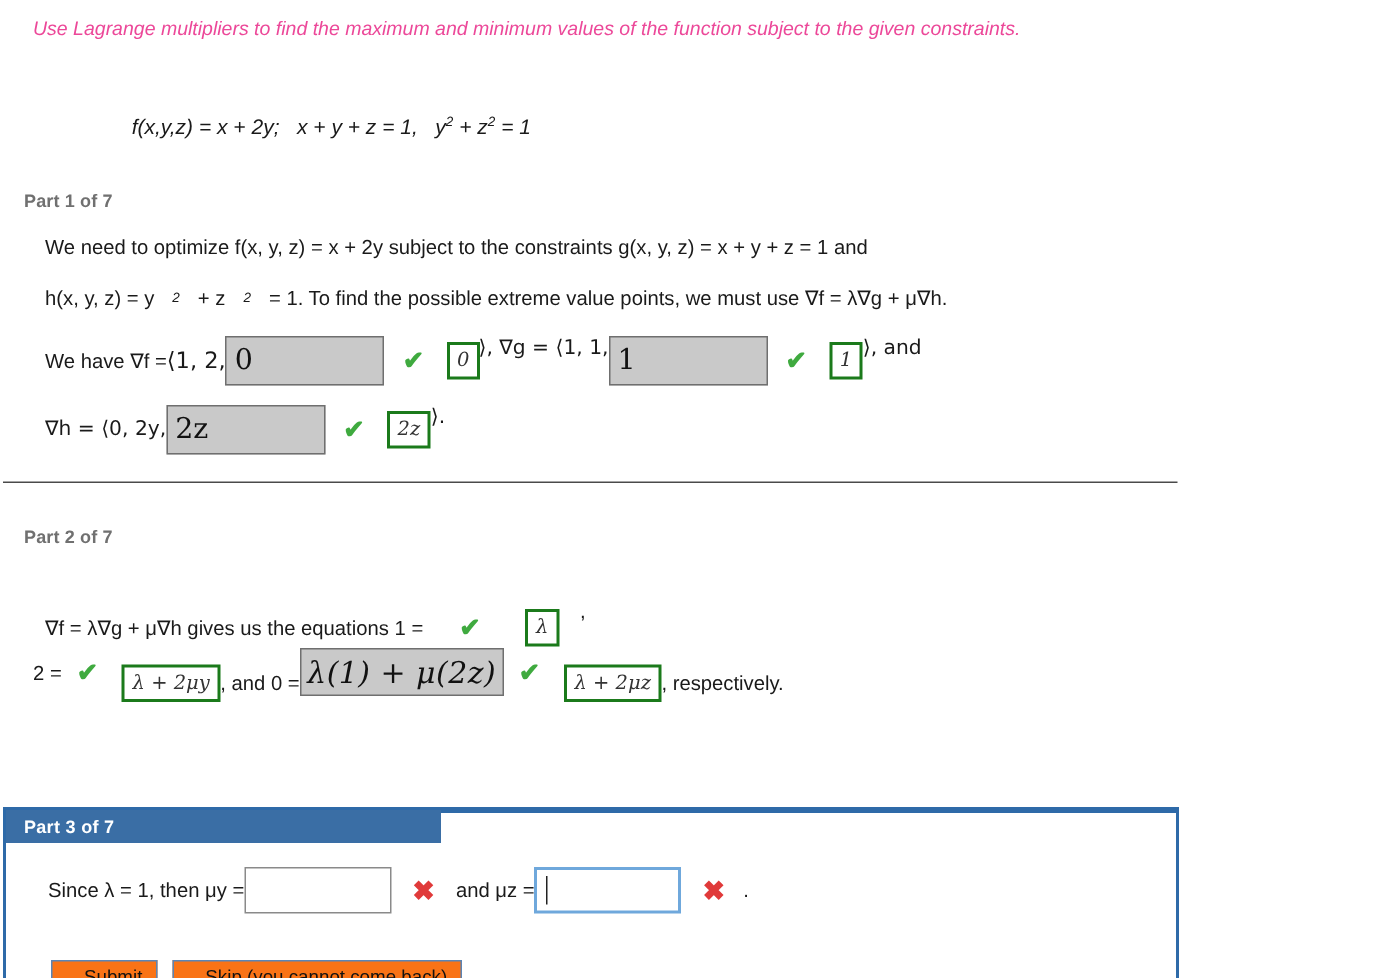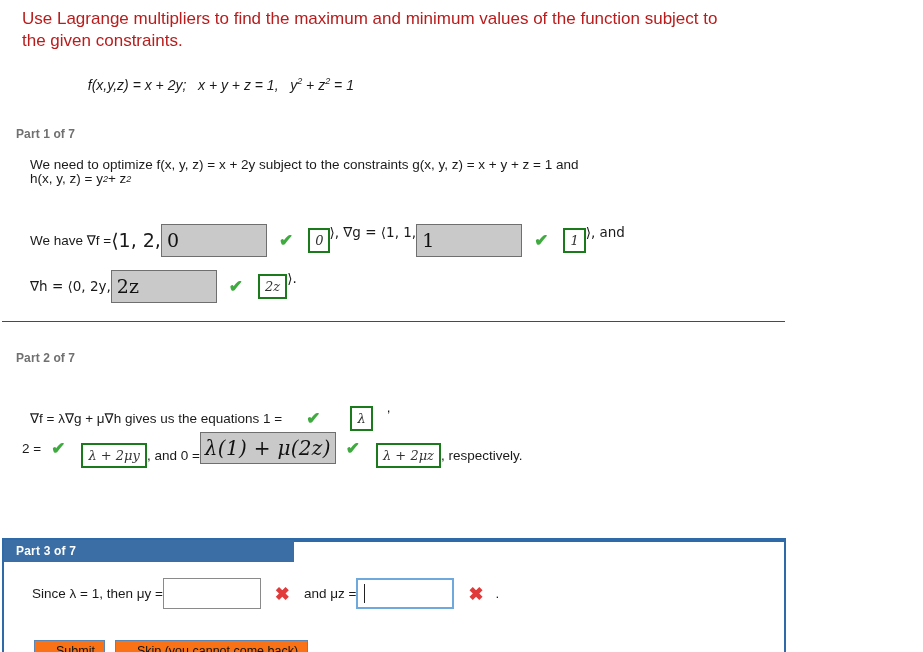--- a/index.html
+++ b/index.html
@@ -16,23 +16,24 @@
     position: relative;
     overflow: hidden;
   }
 
   
   .prompt {
     position: absolute;
     left: 22px;
     top: 8px;
     width: 700px;
-    font-size: 17px;
+    font-size: 13px;
     line-height: 22px;
-    color: #b91c1c;
+    color: #ec4899;
+    font-style: italic;
   }
   .formula-line {
     position: absolute;
     left: 80px;
     top: 60px;
     font-size: 14px;
     font-style: italic;
     white-space: pre;
   }
   .formula-line .up { font-style: normal; }
@@ -205,30 +206,31 @@
 <div class="formula-line">
   <span>f(x,y,z) = x + 2y;</span><span class="up">   </span><span>x + y + z = 1,</span><span class="up">   </span><span>y</span><sup>2</sup><span> + z</span><sup>2</sup><span> = 1</span>
 </div>
 
 <div class="part-label" style="left:16px; top:127px;text-align:center;">Part 1 of 7</div>
 
 <div class="row" style="left:30px; top:157px;">
   <span class="txt">We need to optimize  f(x, y, z) = x + 2y  subject to the constraints  g(x, y, z) = x + y + z = 1  and</span>
 </div>
 
-<div class="row" style="left:30px; top:171px;">
+<div class="row" style="left:30px; top:190px;gap:12px;">
   <span class="txt">h(x, y, z) = y</span>
     <sup>2</sup>
     <span class="txt"> + z</span>
     <sup>2</sup>
+    <span class="txt"> = 1.  To find the possible extreme value points, we must use  ∇f = λ∇g + μ∇h.</span>
 </div>
 
 <div class="row" style="left:30px; top:222px; height:36px;">
   <span class="txt">We have  ∇f = </span>
-  <span class="txt angle" style="font-size:19px;">⟨1, 2, </span>
+  <span class="txt angle" style="font-size:15px;">⟨1, 2, </span>
   <span class="ans-box p1">
     <span class="val">0</span>
   </span>
   <span class="mark check" style="margin-left:12px;">✔</span>
   <span class="green-chip" style="margin-left:15px;">
     <span>0</span>
   </span>
   <span class="txt angle" style="font-size:13.5px; margin-left:-1px; align-self:flex-start; margin-top:2px;">⟩,  ∇g = ⟨1, 1, </span>
   <span class="ans-box p1">
     <span class="val">1</span>

